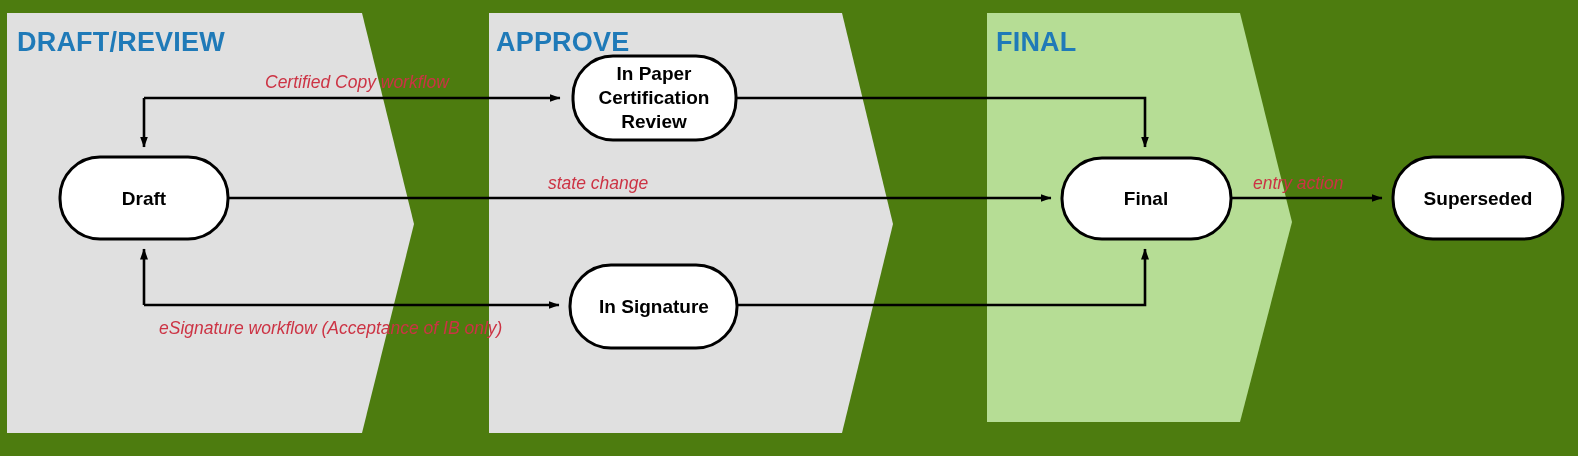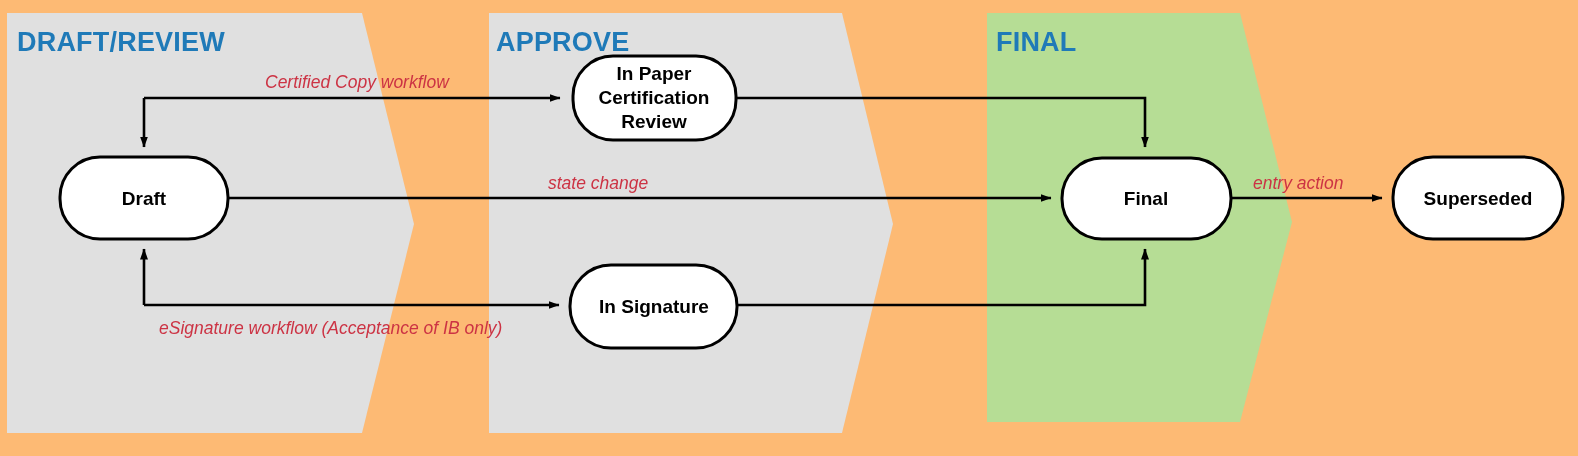--- a/index.html
+++ b/index.html
@@ -4,21 +4,21 @@
 <style>
   html, body {
     margin: 0;
     padding: 0;
     background: #ffffff;
   }
   #canvas {
     position: relative;
     width: 1578px;
     height: 456px;
-    background: #fdba74;
+    background: #4d7c0f;
     font-family: "Liberation Sans", sans-serif;
     overflow: hidden;
   }
   #diagram-svg {
     position: absolute;
     left: 0;
     top: 0;
     width: 1578px;
     height: 456px;
   }

